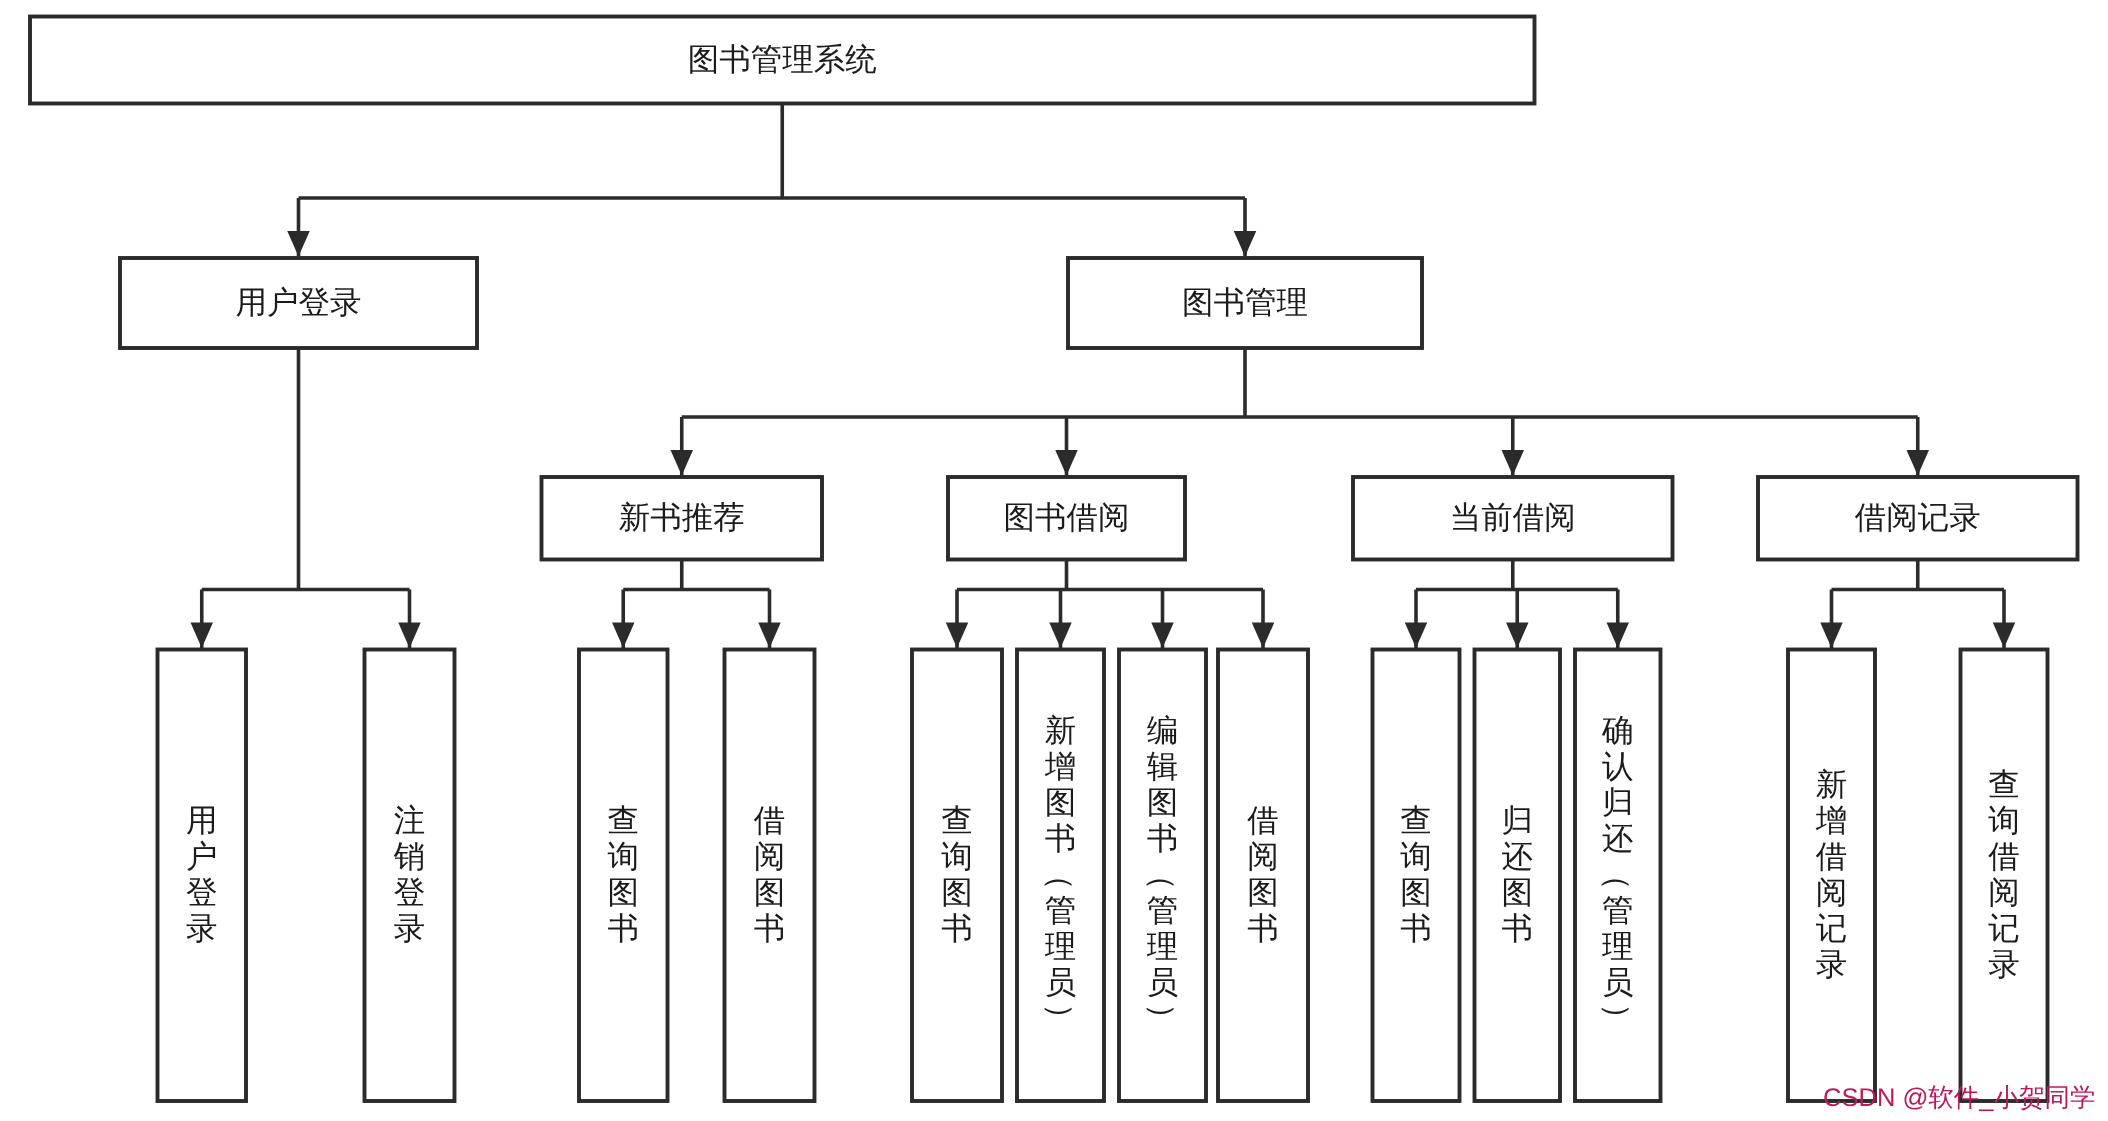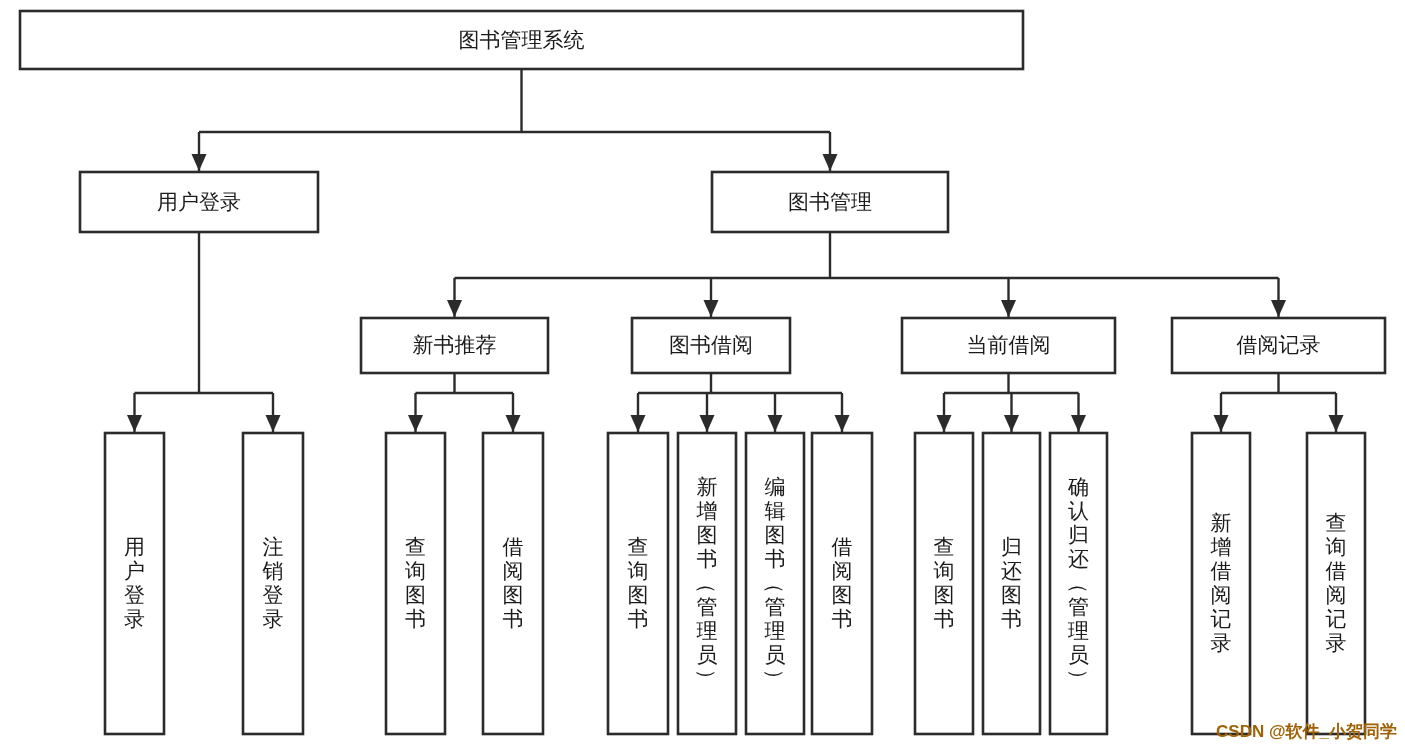--- a/index.html
+++ b/index.html
@@ -55,24 +55,23 @@
     font-size: 21px;
     fill: #1b1b1b;
     text-anchor: middle;
   }
   .watermark-text {
     position: absolute;
     right: 8px;
     bottom: 4px;
     font-family: "Liberation Sans", "DejaVu Sans", sans-serif;
     font-size: 17px;
-    color: #a16207;
+    color: #be185d;
     white-space: nowrap;
     user-select: none;
-    font-weight: bold;
   }
 </style>
 </head>
 <body>
 
 <div id="diagram-root">
   <svg id="flow" viewBox="0 0 1405 747" xmlns="http://www.w3.org/2000/svg">
     <g id="connector-layer">
         <g>
           <path d="M 521.5 69 L 521.5 132" class="connector"></path>

